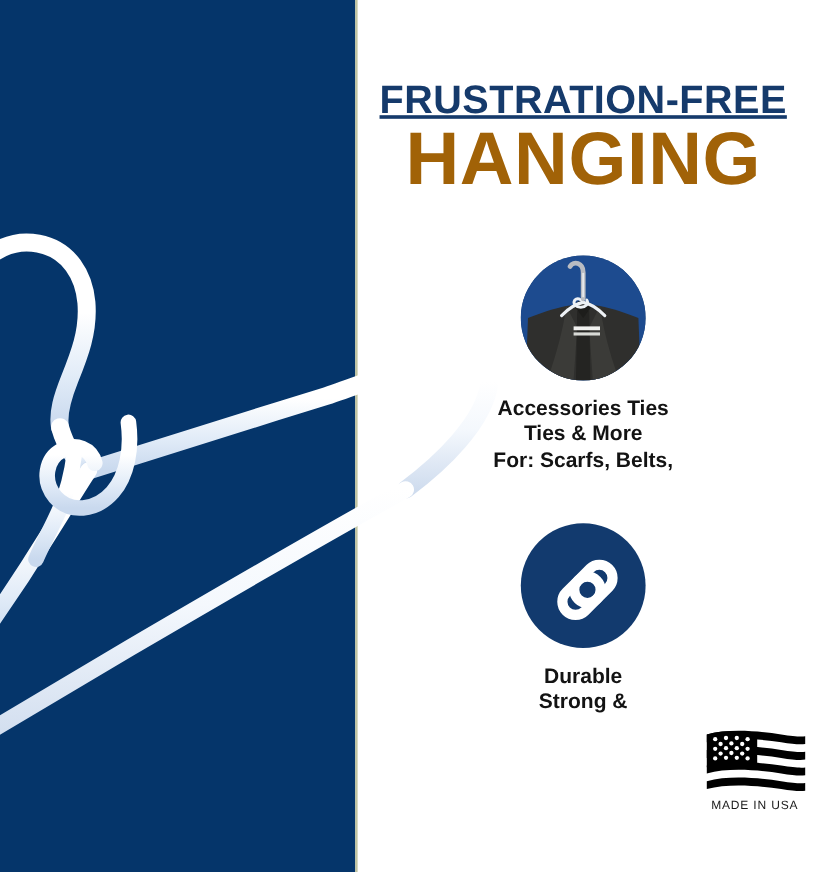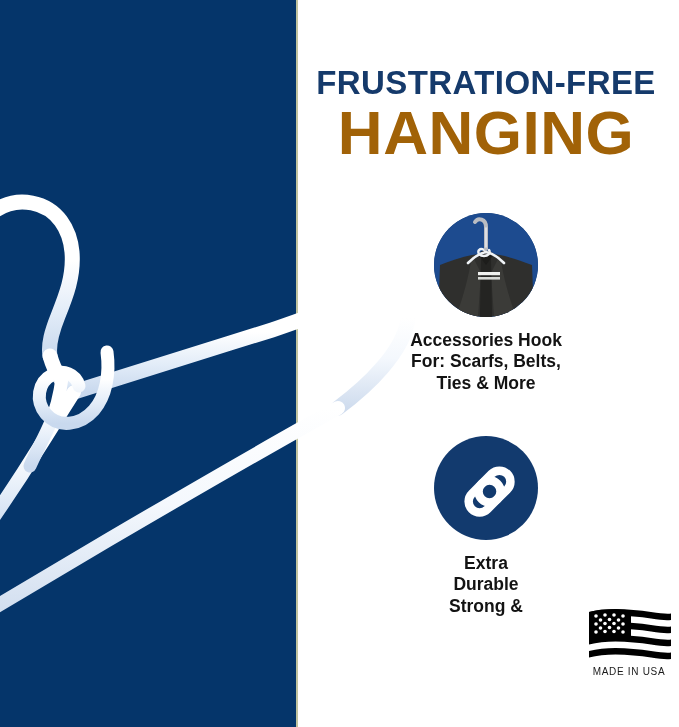--- a/index.html
+++ b/index.html
@@ -55,20 +55,21 @@
     width: 372px;
     text-align: center;
   }
   .headline-top {
     font-size: 33px;
     font-weight: 700;
     letter-spacing: 0.4px;
     color: #153a6b;
     line-height: 1.0;
     white-space: nowrap;
+    text-decoration: underline;
   }
   .headline-main {
     font-size: 62px;
     font-weight: 700;
     letter-spacing: 0.5px;
     color: #a16207;
     line-height: 1.02;
     margin-top: 2px;
     white-space: nowrap;
   }
@@ -200,41 +201,40 @@
 
         <path d="M 34 50 C 40 44, 46 40, 52 39 C 58 40, 64 44, 70 50" fill="none" stroke="#eef2f6" stroke-width="2.6" stroke-linecap="round"></path>
 
         <path d="M 52 39 C 50 36, 47 35, 45 37 C 43 40, 46 43, 50 43 C 54 43, 57 40, 55 37" fill="none" stroke="#eef2f6" stroke-width="2.4" stroke-linecap="round"></path>
 
         <path d="M 52 36 L 52 14 C 52 6, 44 4, 41 9" fill="none" stroke="#b9bcc2" stroke-width="4" stroke-linecap="round"></path>
         <path d="M 52 34 L 52 15" fill="none" stroke="#e6e8eb" stroke-width="1.6" stroke-linecap="round"></path>
       </svg>
     </div>
     <div class="feature-caption">
-      <div>Accessories Hook</div>
+      <div>Accessories Ties</div>
+      <div>Ties &amp; More</div>
       <div>For: Scarfs, Belts,</div>
-      <div>Ties &amp; More</div>
     </div>
   </div>
 
   <div class="feature" id="feature-2">
     <div class="feature-circle">
       <svg viewBox="0 0 104 104" width="104" height="104" style="position:absolute;inset:0">
         <g transform="rotate(-45 52 52)" fill="none" stroke="#ffffff" stroke-width="8.5" stroke-linecap="round">
 
           <path d="M 52 46 L 66 46 A 11 11 0 0 1 66 68 L 52 68
                    A 11 11 0 0 1 52 46 Z"></path>
 
           <path d="M 52 46 L 38 46 A 11 11 0 0 0 38 68 L 52 68
                    A 11 11 0 0 0 52 46 Z"></path>
         </g>
       </svg>
     </div>
     <div class="feature-caption">
-      <div>Extra</div>
       <div>Durable</div>
       <div>Strong &amp;</div>
     </div>
   </div>
 
   <div class="usa-badge">
     <svg class="usa-flag" viewBox="0 0 88 58" width="88" height="58">
 
       <g fill="#000000">
         <path d="M4 4 C22 -1, 46 1, 66 4 C76 5.5, 82 6, 86 5.5 L86 12

